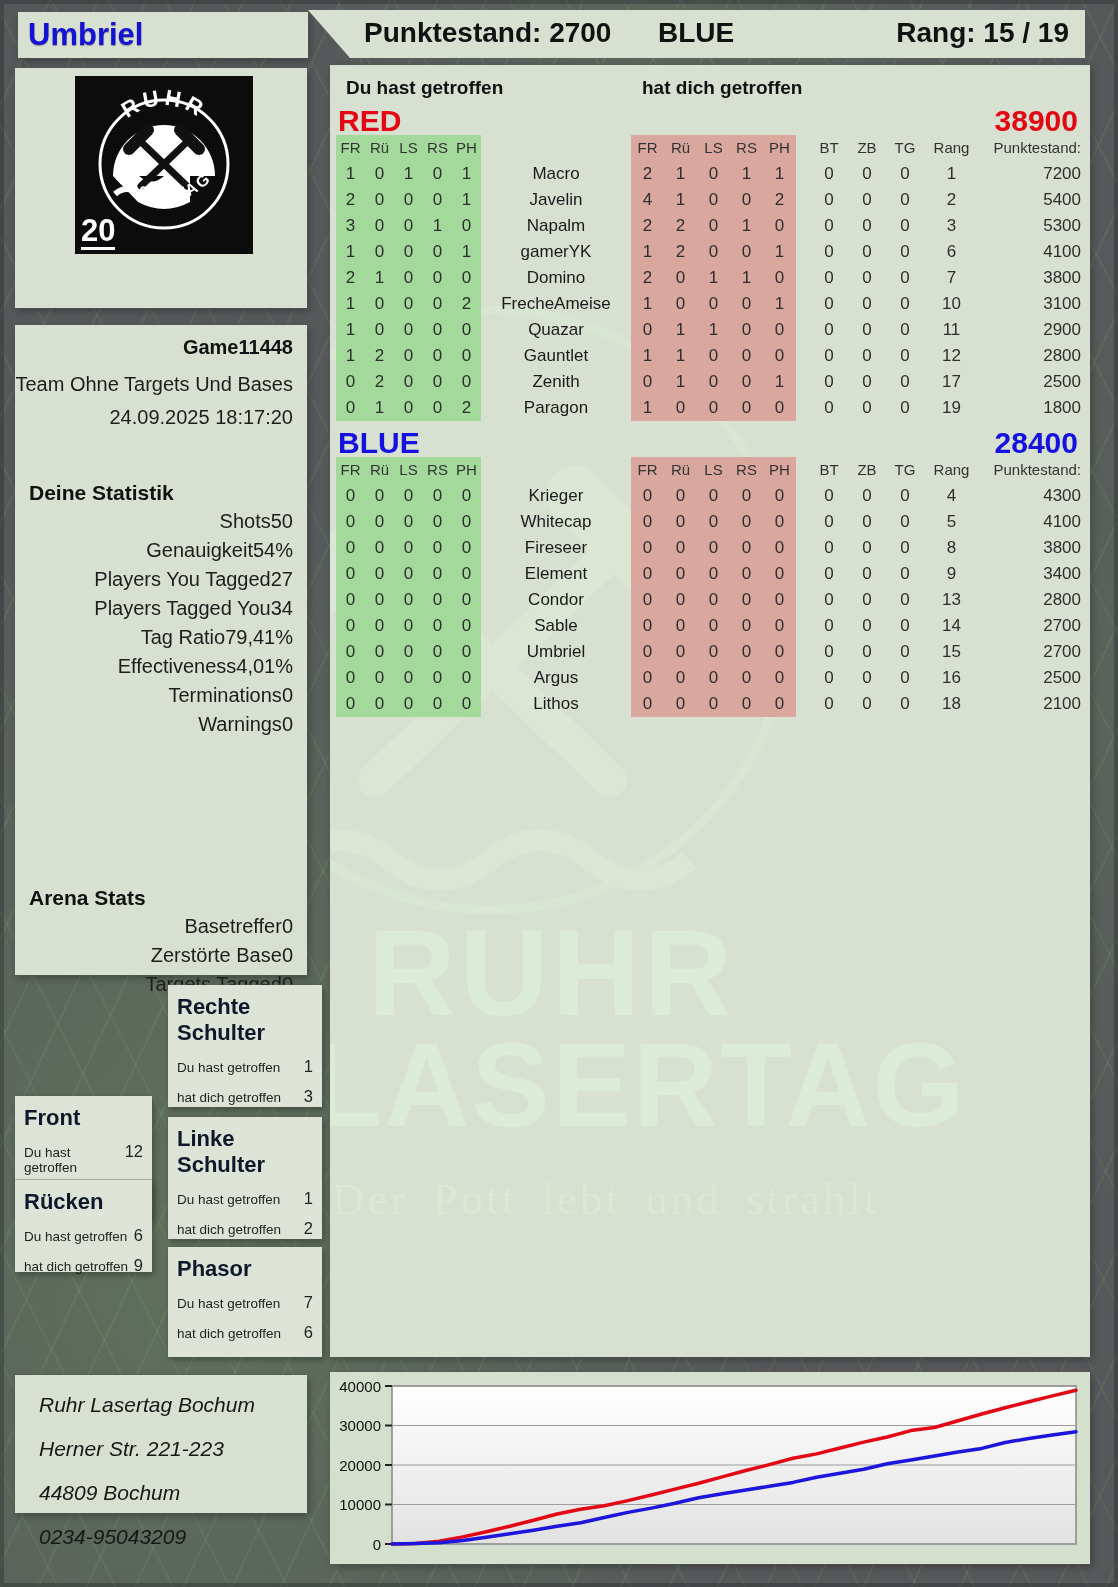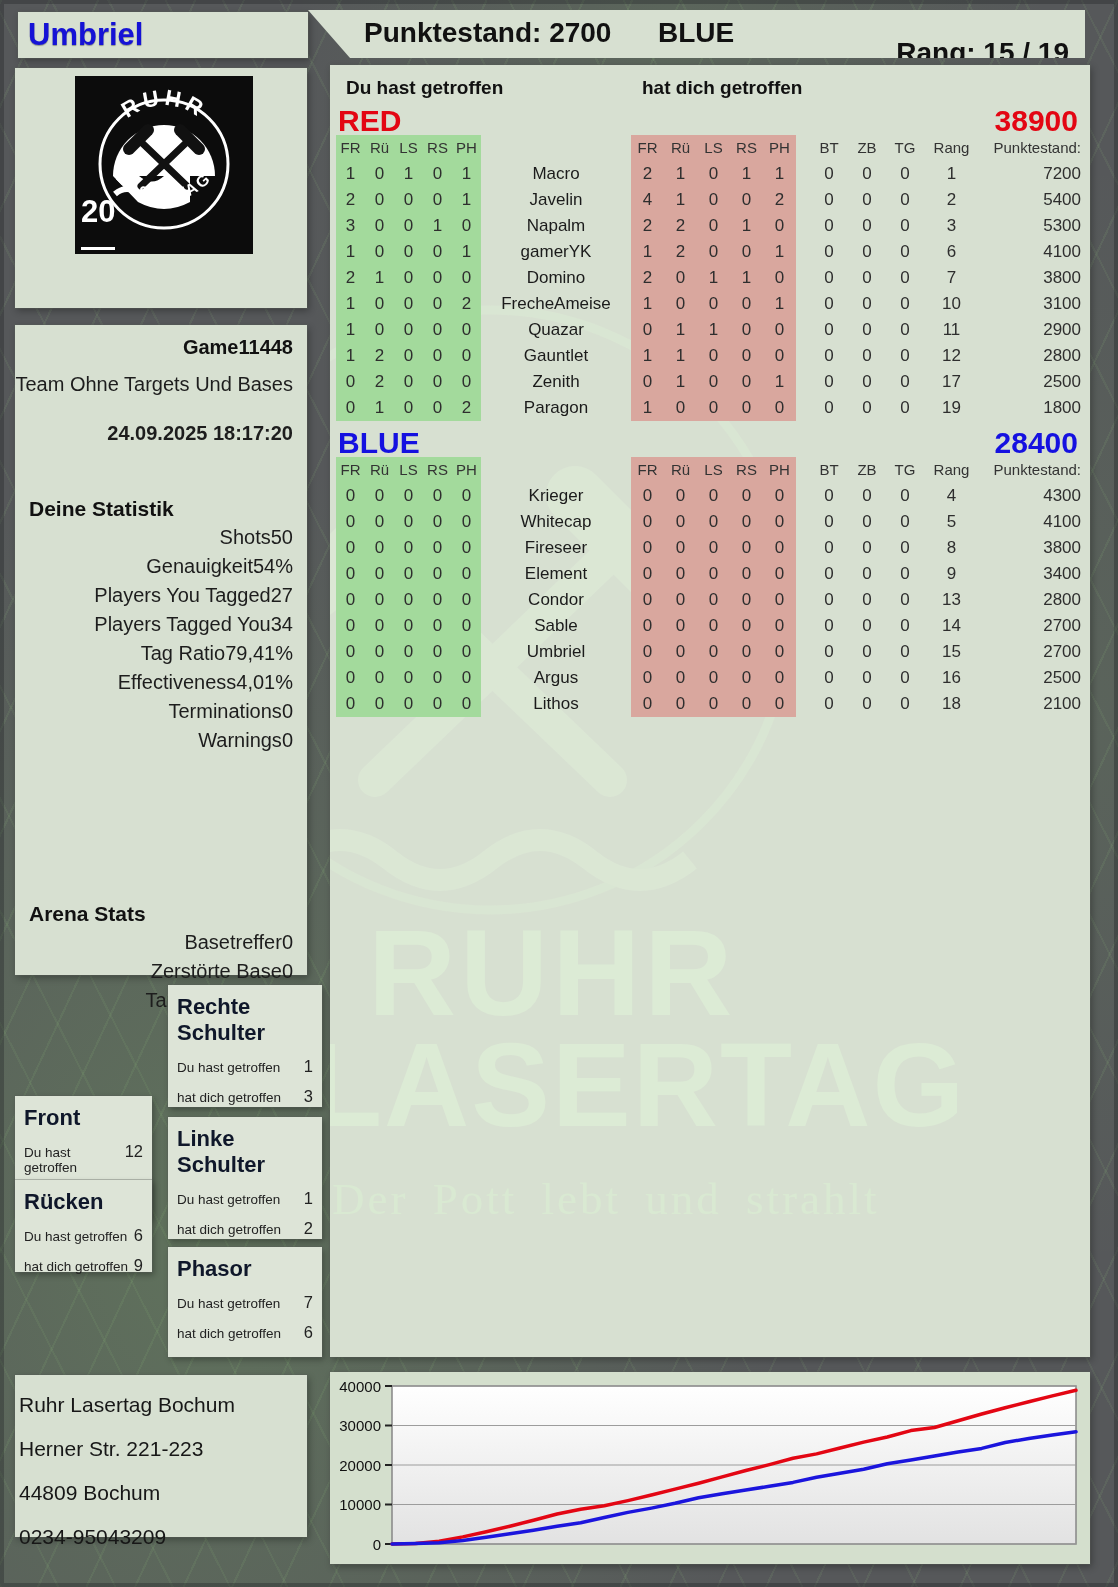--- a/index.html
+++ b/index.html
@@ -17,25 +17,25 @@
   .page::after{content:"";position:absolute;inset:0;border:4px solid rgba(32,34,36,.35);pointer-events:none;z-index:50;}
   .panel{
     position:absolute; background:#d7e0d1;
     box-shadow:0 0 0 1px rgba(90,95,90,.35), 2px 3px 7px rgba(0,0,0,.3);
   }
   
   .hdr-left{left:18px;top:12px;width:290px;height:46px;display:flex;align-items:center;padding-left:10px;box-sizing:border-box;}
   .player-name{font-size:31px;font-weight:bold;color:#1512d6;text-shadow:0 1px 1px rgba(0,0,0,.35);}
   .hdr-main{left:308px;top:10px;width:777px;height:48px;clip-path:polygon(0 0,100% 0,100% 100%,42px 100%);}
   .hdr-main span{position:absolute;top:7px;font-size:28px;font-weight:bold;color:#111;}
-  .hm-score{left:56px;} .hm-team{left:350px;} .hm-rank{right:16px;margin-top:20px;}
+  .hm-score{left:56px;} .hm-team{left:350px;} .hm-rank{right:16px;}
   
   .logo-panel{left:15px;top:68px;width:292px;height:240px;}
   .logo-box{position:absolute;left:60px;top:8px;width:178px;height:178px;background:#0c0c0c;}
-  .logo-badge{position:absolute;left:6px;bottom:4px;color:#fff;font-size:31px;font-weight:bold;line-height:1;border-bottom:3px solid #fff;padding-bottom:20px;}
+  .logo-badge{position:absolute;left:6px;bottom:4px;color:#fff;font-size:31px;font-weight:bold;line-height:1;border-bottom:3px solid #fff;padding-bottom:1px;}
   
   .game-panel{left:15px;top:325px;width:292px;height:650px;padding:8px 14px;box-sizing:border-box;}
   .row{display:flex;justify-content:flex-end;font-size:20px;line-height:29px;color:#1d1d1d;}
   .row .lbl{white-space:nowrap;} .row .val{text-align:right;}
   .bold{font-weight:bold;color:#111;}
   .sect{font-size:21px;font-weight:bold;line-height:29px;color:#111;}
   .mt20{margin-top:20px;} .mt144{margin-top:144px;}
   
   .zone{position:absolute;background:#dde4d7;box-shadow:0 0 0 1px rgba(90,95,90,.35),2px 3px 6px rgba(0,0,0,.3);padding:6px 9px;box-sizing:border-box;}
   .zone h3{margin:3px 0 6px;text-align:left;font-size:22px;color:#0f172a;}
@@ -60,21 +60,21 @@
   .team-bar{display:flex;justify-content:space-between;padding:0 12px 0 8px;font-size:30px;font-weight:bold;margin-top:8px;line-height:28px;}
   .c-red{color:#e30613;} .c-blue{color:#1511e0;}
   .tgrid{display:grid;grid-template-columns:29px 29px 29px 29px 29px 150px 33px 33px 33px 33px 33px 14px 38px 38px 38px 55px 104px;padding-left:6px;}
   .tgrid span{height:26px;line-height:26px;text-align:center;font-size:17px;color:#2e2e2e;overflow:hidden;}
   .tgrid .h{font-size:15px;color:#333;}
   .tgrid .g{background:#a3da9c;}
   .tgrid .r{background:#d9a79e;}
   .tgrid .pk{text-align:right;padding-right:2px;}
   .tgrid .pname{color:#1b1b1b;}
   
-  .addr-panel{left:15px;top:1375px;width:292px;height:162px;padding:8px 4px;box-sizing:border-box;}
+  .addr-panel{left:15px;top:1375px;width:292px;height:138px;padding:8px 24px;box-sizing:border-box;font-style:italic;}
   .addr-panel div{font-size:21px;line-height:44px;color:#171717;}
   
   .chart-panel{left:330px;top:1372px;width:760px;height:192px;background:#d4dfcd;}
 </style>
 </head>
 <body>
 
 <div class="page">
 
   <div class="panel hdr-left">
@@ -116,21 +116,21 @@
   </div>
 
   <div class="panel game-panel">
     <div class="row bold">
       <span class="lbl">Game</span>
       <span class="val">11448</span>
     </div>
     <div class="row" style="margin-top:8px;">
       <span class="lbl">Team Ohne Targets Und Bases</span>
     </div>
-    <div class="row" style="margin-top:20px;font-weight:bold;">
+    <div class="row" style="margin-top:4px;">
       <span class="lbl">24.09.2025 18:17:20</span>
     </div>
     <div class="sect mt20" style="margin-top:46px;">Deine Statistik</div>
     <div id="stat-rows">
         <div class="row">
           <span class="lbl">Shots</span>
           <span class="val">50</span>
         </div>
         <div class="row">
           <span class="lbl">Genauigkeit</span>

